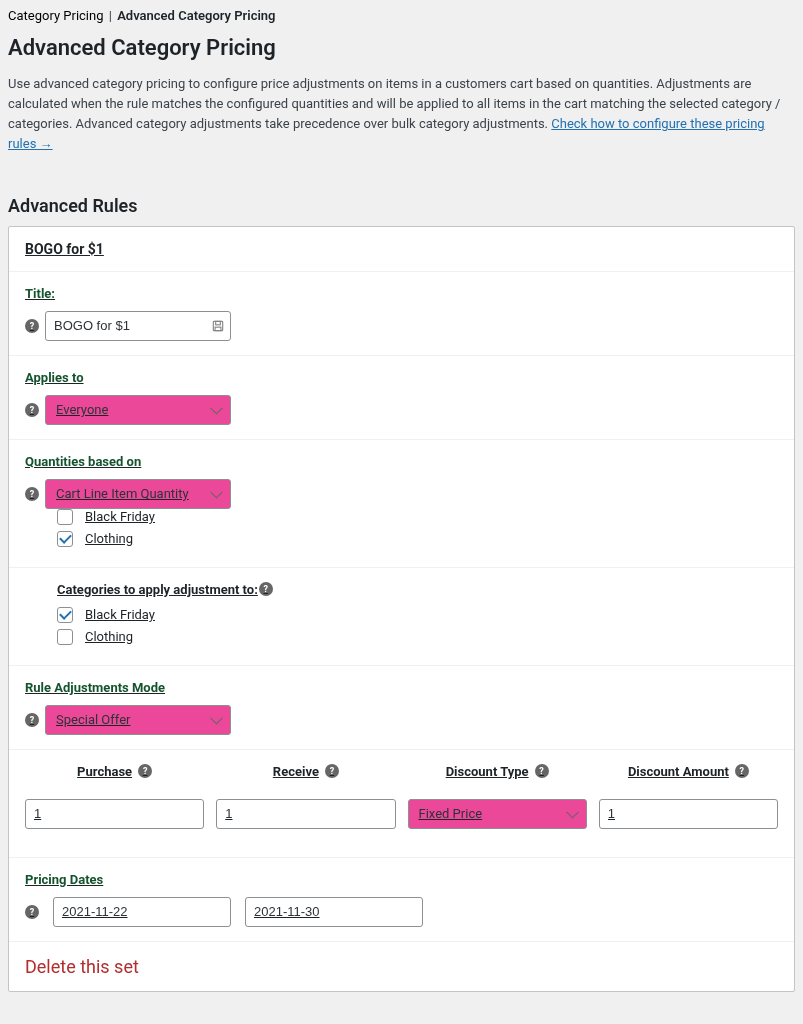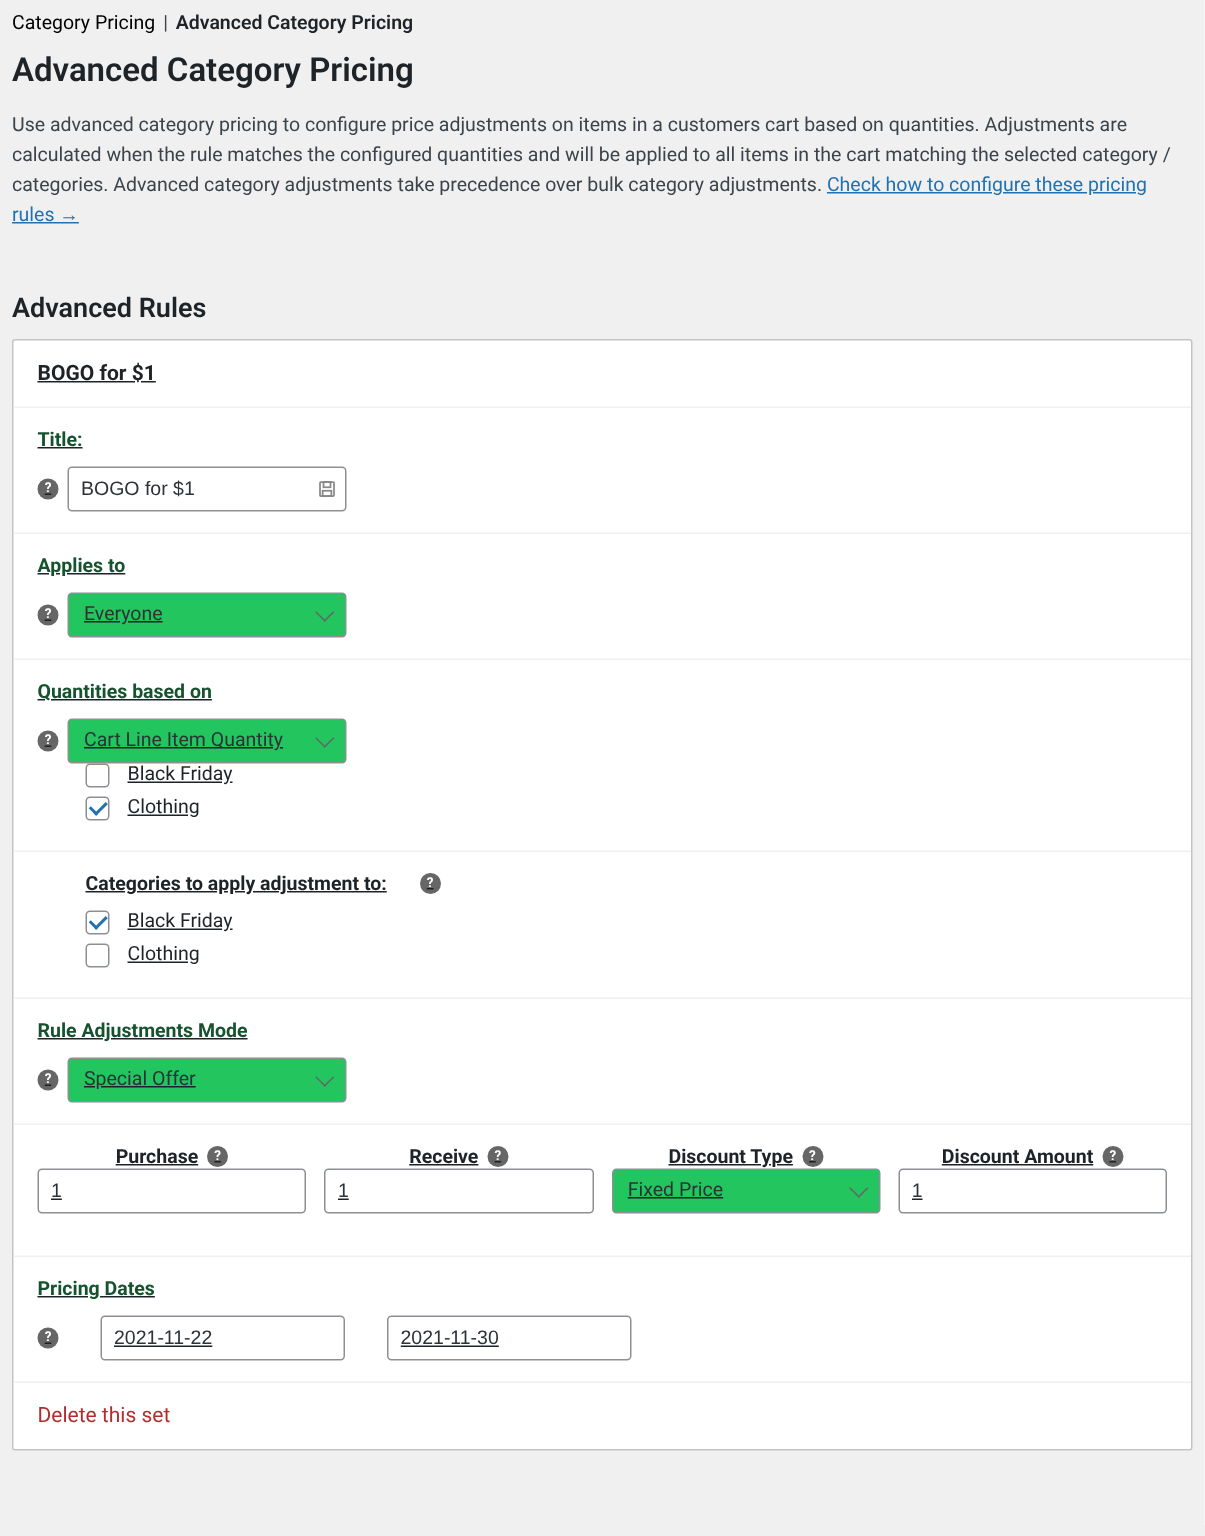--- a/index.html
+++ b/index.html
@@ -101,21 +101,21 @@
     color: #2c3338;
     background: #fff;
   }
   .select {
     height: 30px;
     padding: 0 28px 0 10px;
     border: 1px solid #8c8f94;
     border-radius: 3px;
     font-size: 13px;
     color: #2c3338;
-    background: #22c55e;
+    background: #ec4899;
     position: relative;
     display: inline-flex;
     align-items: center;
     min-width: 186px;
     cursor: pointer;
   }
   .select::after {
     content: "";
     position: absolute;
     right: 9px;
@@ -178,31 +178,31 @@
     border-right: 2px solid #2271b1;
     border-bottom: 2px solid #2271b1;
     transform: rotate(45deg);
   }
   .indent-block {
     margin-left: 32px;
   }
   .apply-to-header {
     display: flex;
     align-items: center;
-    gap: 22px;
+    gap: 1px;
     font-weight: 700;
     font-size: 13px;
     margin-bottom: 10px;
   }
   .table-header {
     display: grid;
     grid-template-columns: 1fr 1fr 1fr 1fr;
     gap: 12px;
     padding: 0 16px;
-    margin-bottom: 0;
+    margin-bottom: 20px;
   }
   .col-head {
     font-size: 13px;
     font-weight: 700;
     text-align: center;
     display: flex;
     align-items: center;
     justify-content: center;
     gap: 6px;
     color: #1d2327;
@@ -216,27 +216,26 @@
   .table-row .text-input, .table-row .select {
     width: 100%;
   }
   .section.table-section { padding: 14px 0; }
   .dates-row {
     display: flex;
     gap: 14px;
     align-items: center;
   }
   .date-input {
-    width: 163px;
-    margin-left: 14px;
+    width: 178px;
   }
   .delete-link {
     color: #b32d2e;
     text-decoration: none;
-    font-size: 14px;
+    font-size: 18px;
     cursor: pointer;
     padding: 14px 16px;
     display: inline-block;
   }
   .delete-section {
     border-top: 1px solid #eef0f2;
   }
   .select.wide { width: 100%; min-width: auto; }
 </style>
 </head>

